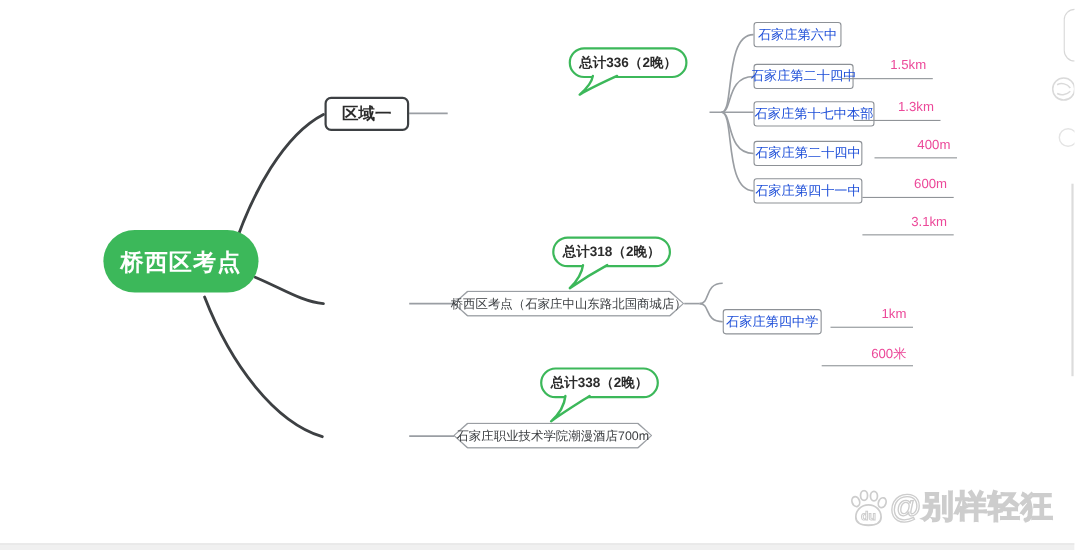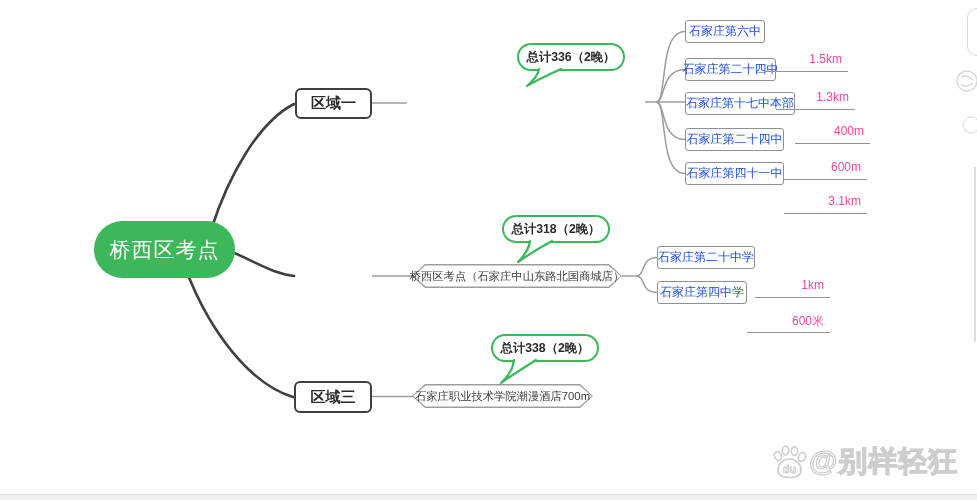--- a/index.html
+++ b/index.html
@@ -3,22 +3,22 @@
 <meta charset="utf-8">
 <style>
   html,body { margin:0; padding:0; background:#fff; }
   #canvas {
     position:relative; width:977px; height:500px; overflow:hidden;
     background:#fff; font-family:"Liberation Sans", sans-serif;
   }
   #connectors { position:absolute; left:0; top:0; }
 
   .root {
-    position:absolute; left:94px; top:221px; width:141px; height:57px;
-    background:#3cb85a; border-radius:29px; color:#fff; font-weight:normal;
+    position:absolute; left:94px; top:209px; width:141px; height:57px;
+    background:#3cb85a; border-radius:29px; color:#fff; font-weight:bold;
     font-size:21px; display:flex; align-items:center; justify-content:center;
     letter-spacing:1px; z-index:4;
   }
   .zone {
     position:absolute; background:#fff; border:2px solid #3d4043; border-radius:6px;
     display:flex; align-items:center; justify-content:center;
     font-size:15px; font-weight:bold; color:#2b2b2b; box-sizing:border-box; z-index:4;
   }
   .hex { position:absolute; z-index:3; }
   .hex .hx-b { position:absolute; inset:0; background:#9a9ea3;
@@ -87,21 +87,20 @@
 
       <path d="M622,276 H636"></path>
       <path d="M636,276 C646,276 640,257.5 657,257.5"></path>
       <path d="M636,276 C646,276 640,292.5 657,292.5"></path>
     </g>
   </svg>
 
   <div class="root">桥西区考点</div>
 
   <div class="zone" style="left:295px;top:88px;width:77px;height:31px">区域一</div>
-  <div class="zone" style="left:294px;top:381px;width:78px;height:32px">区域三</div>
 
   <div class="hex" style="left:412px;top:264px;width:210px;height:24px">
     <div class="hx-b"></div>
     <div class="hx-i"></div>
     <div class="hx-t">桥西区考点（石家庄中山东路北国商城店）</div>
   </div>
   <div class="hex" style="left:412px;top:384px;width:181px;height:24px">
     <div class="hx-b"></div>
     <div class="hx-i"></div>
     <div class="hx-t">石家庄职业技术学院潮漫酒店700m</div>
@@ -131,21 +130,20 @@
   <div class="school" style="left:685px;top:92px;width:110px;height:23px">石家庄第十七中本部</div>
   <div class="school" style="left:685px;top:128px;width:99px;height:23px">石家庄第二十四中</div>
   <div class="school" style="left:685px;top:162px;width:99px;height:23px">石家庄第四十一中</div>
 
   <div class="dist" style="left:765px;top:11.5px;width:83px">1.5km</div>
   <div class="dist" style="left:776px;top:49.5px;width:79px">1.3km</div>
   <div class="dist" style="left:795px;top:83.5px;width:75px">400m</div>
   <div class="dist" style="left:784px;top:119.5px;width:83px">600m</div>
   <div class="dist" style="left:784px;top:153.5px;width:83px">3.1km</div>
 
-  <div class="school" style="left:657px;top:246px;width:98px;height:23px">石家庄第二十中学</div>
   <div class="school" style="left:657px;top:281px;width:90px;height:23px">石家庄第四中学</div>
 
   <div class="dist" style="left:755px;top:237.5px;width:75px">1km</div>
   <div class="dist" style="left:747px;top:272.5px;width:83px">600米</div>
 
   <div class="watermark">
     <svg width="36" height="34" viewBox="0 0 36 34">
       <g fill="none" stroke="#cdcdcd" stroke-width="1.6">
         <ellipse cx="7" cy="11" rx="3.4" ry="4.6" transform="rotate(-20 7 11)"></ellipse>
         <ellipse cx="14.5" cy="5.5" rx="3.2" ry="4.4"></ellipse>

